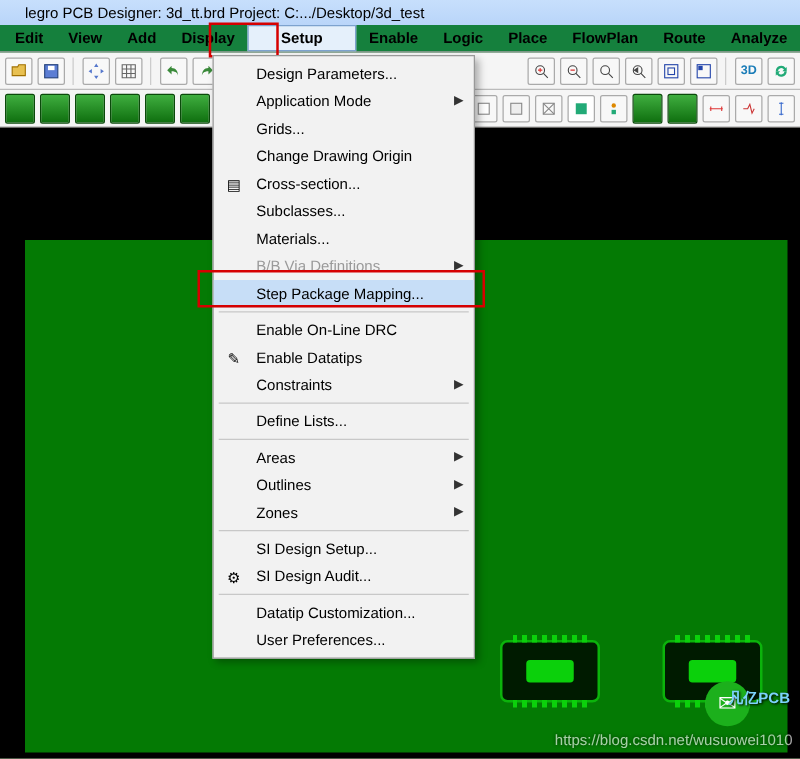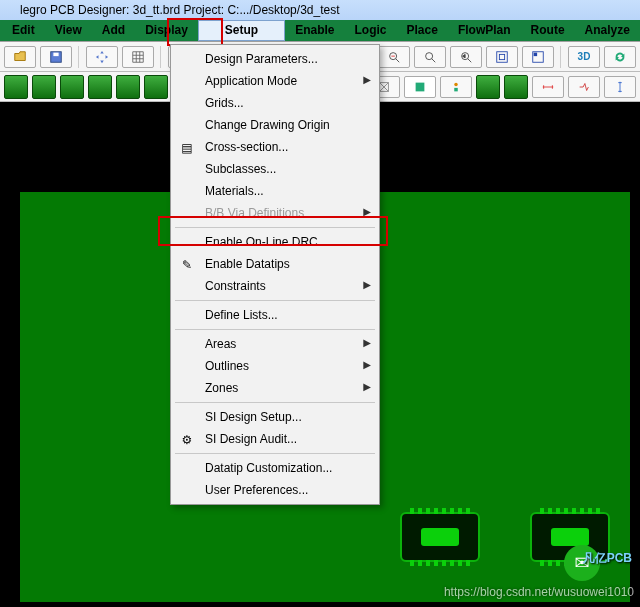--- a/index.html
+++ b/index.html
@@ -4,21 +4,21 @@
 <style>
   * { box-sizing: border-box; margin: 0; padding: 0; }
   body { font-family: "Segoe UI", Tahoma, sans-serif; font-size: 12px; width: 640px; height: 607px; overflow: hidden; background: #ece9d8; position: relative; }
   .titlebar { background: linear-gradient(#c7dffc, #b9d5f9); color: #000; padding: 3px 20px; font-size: 12px; height: 20px; }
   .menubar { background: #15803d; height: 22px; display: flex; padding-left: 2px; border-bottom: 1px solid #a0a0a0; position: relative; font-weight: bold; }
   .menubar .mitem { padding: 3px 10px; cursor: default; font-size: 12px; }
   .menubar .mitem.active { border: 1px solid #7da2ce; background: #e5f0fb; padding: 2px 26px; }
   .menuhl { position: absolute; border: 2px solid #d60000; pointer-events: none; }
   .toolbar { background: #f5f5f5; height: 30px; display: flex; align-items: center; gap: 4px; padding: 2px 4px; border-bottom: 1px solid #bbb; }
   .toolbar.green { height: 30px; }
-  .tbbtn { width: 32px; height: 22px; border: 1px solid #aaa; background: #f8f8f8; border-radius: 2px; display: flex; align-items: center; justify-content: center; font-size: 12px; }
+  .tbbtn { width: 22px; height: 22px; border: 1px solid #aaa; background: #f8f8f8; border-radius: 2px; display: flex; align-items: center; justify-content: center; font-size: 12px; }
   .tbbtn svg { width:14px; height:14px; }
   .tbsep { width: 2px; height: 22px; border-left: 1px solid #ccc; margin: 0 2px; }
   .gbtn { width: 24px; height: 24px; border: 1px solid #0a4a0a; background: linear-gradient(#3fae3f,#0f6f0f); border-radius: 2px; }
   .canvas { background: #000; width: 100%; height: 505px; position: relative; overflow: hidden; }
   .board { position: absolute; left: 20px; top: 90px; width: 610px; height: 410px; background: #047a04; }
   .chip { position: absolute; width: 80px; height: 50px; background: #001b00; border-radius: 6px; border: 2px solid #0bb30b; }
   .chip::before { content:""; position:absolute; left:25%; top:30%; width:50%; height:40%; background:#0bd00b; border-radius:3px; }
   .legs { position:absolute; left:10%; right:10%; height:6px; background:repeating-linear-gradient(90deg,#0bd00b 0 4px, transparent 4px 8px);}
   .legs.top { top:-6px; }
   .legs.bot { bottom:-6px; }
@@ -231,20 +231,23 @@
     <div class="dditem">
       <span>Subclasses...</span>
     </div>
     <div class="dditem">
       <span>Materials...</span>
     </div>
     <div class="dditem disabled">
       <span>B/B Via Definitions</span>
       <span class="arrow">▶</span>
     </div>
+    <div class="dditem hl">
+      <span>Step Package Mapping...</span>
+    </div>
     <div class="ddsep"></div>
     <div class="dditem">
       <span>Enable On-Line DRC</span>
     </div>
     <div class="dditem">
       <span class="ic">✎</span>
       <span>Enable Datatips</span>
     </div>
     <div class="dditem">
       <span>Constraints</span>

